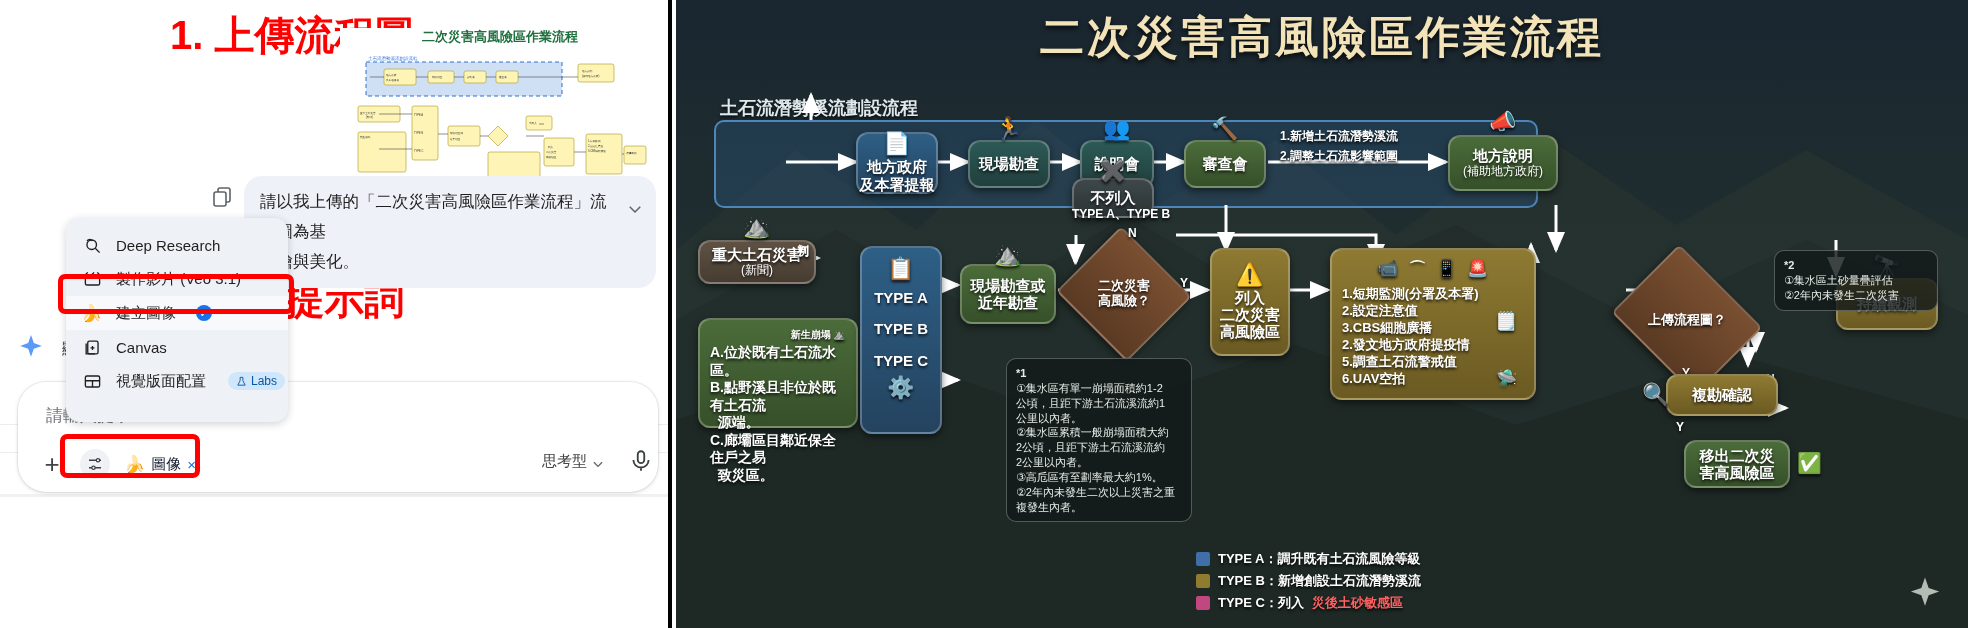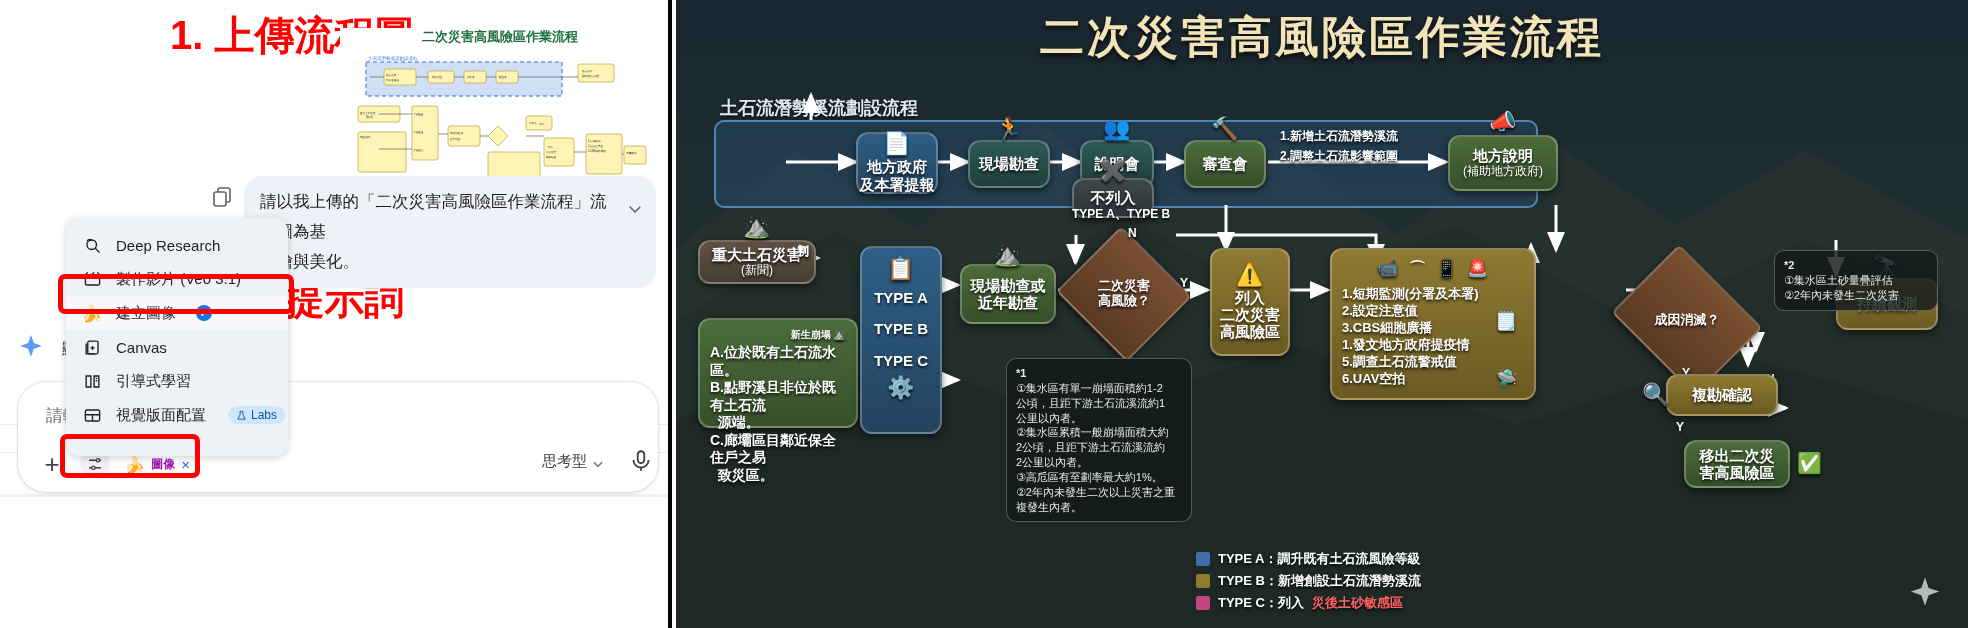--- a/index.html
+++ b/index.html
@@ -76,21 +76,21 @@
     font-size:26px;color:#444;line-height:1;
   }
   #tools-btn{
     position:absolute;left:48px;top:5px;width:30px;height:30px;border-radius:50%;
     background:#f0f1f4;display:flex;align-items:center;justify-content:center;
   }
   #chip-image{
     position:absolute;left:92px;top:8px;height:24px;
     display:flex;align-items:center;gap:6px;white-space:nowrap;
   }
-  #chip-image .chip-text{color:#a21caf;font-size:12px;font-weight:bold;}
+  #chip-image .chip-text{color:#0f172a;font-size:15px;}
   #chip-image .chip-x{color:#1a73e8;font-size:15px;}
   #model-sel{
     position:absolute;left:510px;top:8px;display:flex;align-items:flex-end;gap:4px;
     font-size:15px;color:#444;white-space:nowrap;
   }
   #mic-btn{position:absolute;left:596px;top:4px;width:26px;height:26px;}
 
   
   .redbox{position:absolute;border:5px solid #ff0000;border-radius:7px;box-sizing:border-box;}
   #redbox-menu{left:58px;top:274px;width:236px;height:40px;}
@@ -371,29 +371,20 @@
         <span class="menu-icon">
           <svg viewBox="0 0 24 24" width="19" height="19" fill="none" stroke="#1f1f1f" stroke-width="1.7">
             <rect x="6" y="4" width="13" height="16" rx="2"></rect>
               <path d="M4 7v13h11"></path>
               <path d="M12 10v5M9.5 12.5h5"></path>
           </svg>
           </span>
         <span>Canvas</span>
       </div>
 
-      <div class="menu-item">
-        <span class="menu-icon">
-          <svg viewBox="0 0 24 24" width="19" height="19" fill="none" stroke="#1f1f1f" stroke-width="1.7">
-            <path d="M4 5h6v14H4zM14 5h6v14h-6z"></path>
-              <path d="M16 8h2M16 11h2"></path>
-          </svg>
-          </span>
-        <span>引導式學習</span>
-      </div>
 
       <div class="menu-item">
         <span class="menu-icon">
           <svg viewBox="0 0 24 24" width="19" height="19" fill="none" stroke="#1f1f1f" stroke-width="1.7">
             <rect x="3" y="5" width="18" height="14" rx="2"></rect>
               <path d="M3 11h18M12 11v8"></path>
           </svg>
           </span>
         <span>視覺版面配置</span>
         <span class="labs-badge">
@@ -559,31 +550,31 @@
       <div style="display:flex;gap:10px;justify-content:center;font-size:17px;margin-bottom:6px;">
         <span>📹</span>
         <span>⌒</span>
         <span>📱</span>
         <span>🚨</span>
       </div>
       <ol>
         <li>1.短期監測(分署及本署)</li>
         <li>2.設定注意值</li>
         <li>3.CBS細胞廣播</li>
-        <li>1.發文地方政府提疫情</li>
+        <li>2.發文地方政府提疫情</li>
         <li>5.調查土石流警戒值</li>
         <li>6.UAV空拍</li>
       </ol>
       <span style="position:absolute;right:16px;top:60px;font-size:18px;">🗒️</span>
       <span style="position:absolute;right:16px;bottom:8px;font-size:17px;">🛸</span>
     </div>
 
     <div class="diamond" style="left:952px;top:272px;width:118px;height:96px;">
       <div class="dshape"></div>
-      <div class="dtext">成因消滅？</div>
+      <div class="dtext">上傳流程圖？</div>
     </div>
     <div class="edge-label" style="left:1006px;top:366px;">Y</div>
     <div class="edge-label" style="left:1090px;top:372px;">N</div>
 
     <div class="node n-olive" style="left:1160px;top:278px;width:102px;height:52px;">
       <span class="nicon" style="position:absolute;top:-24px;">🔭</span>
       <span class="ntext">持續觀測</span>
     </div>
 
     <div class="node n-olive" style="left:990px;top:374px;width:112px;height:42px;">

